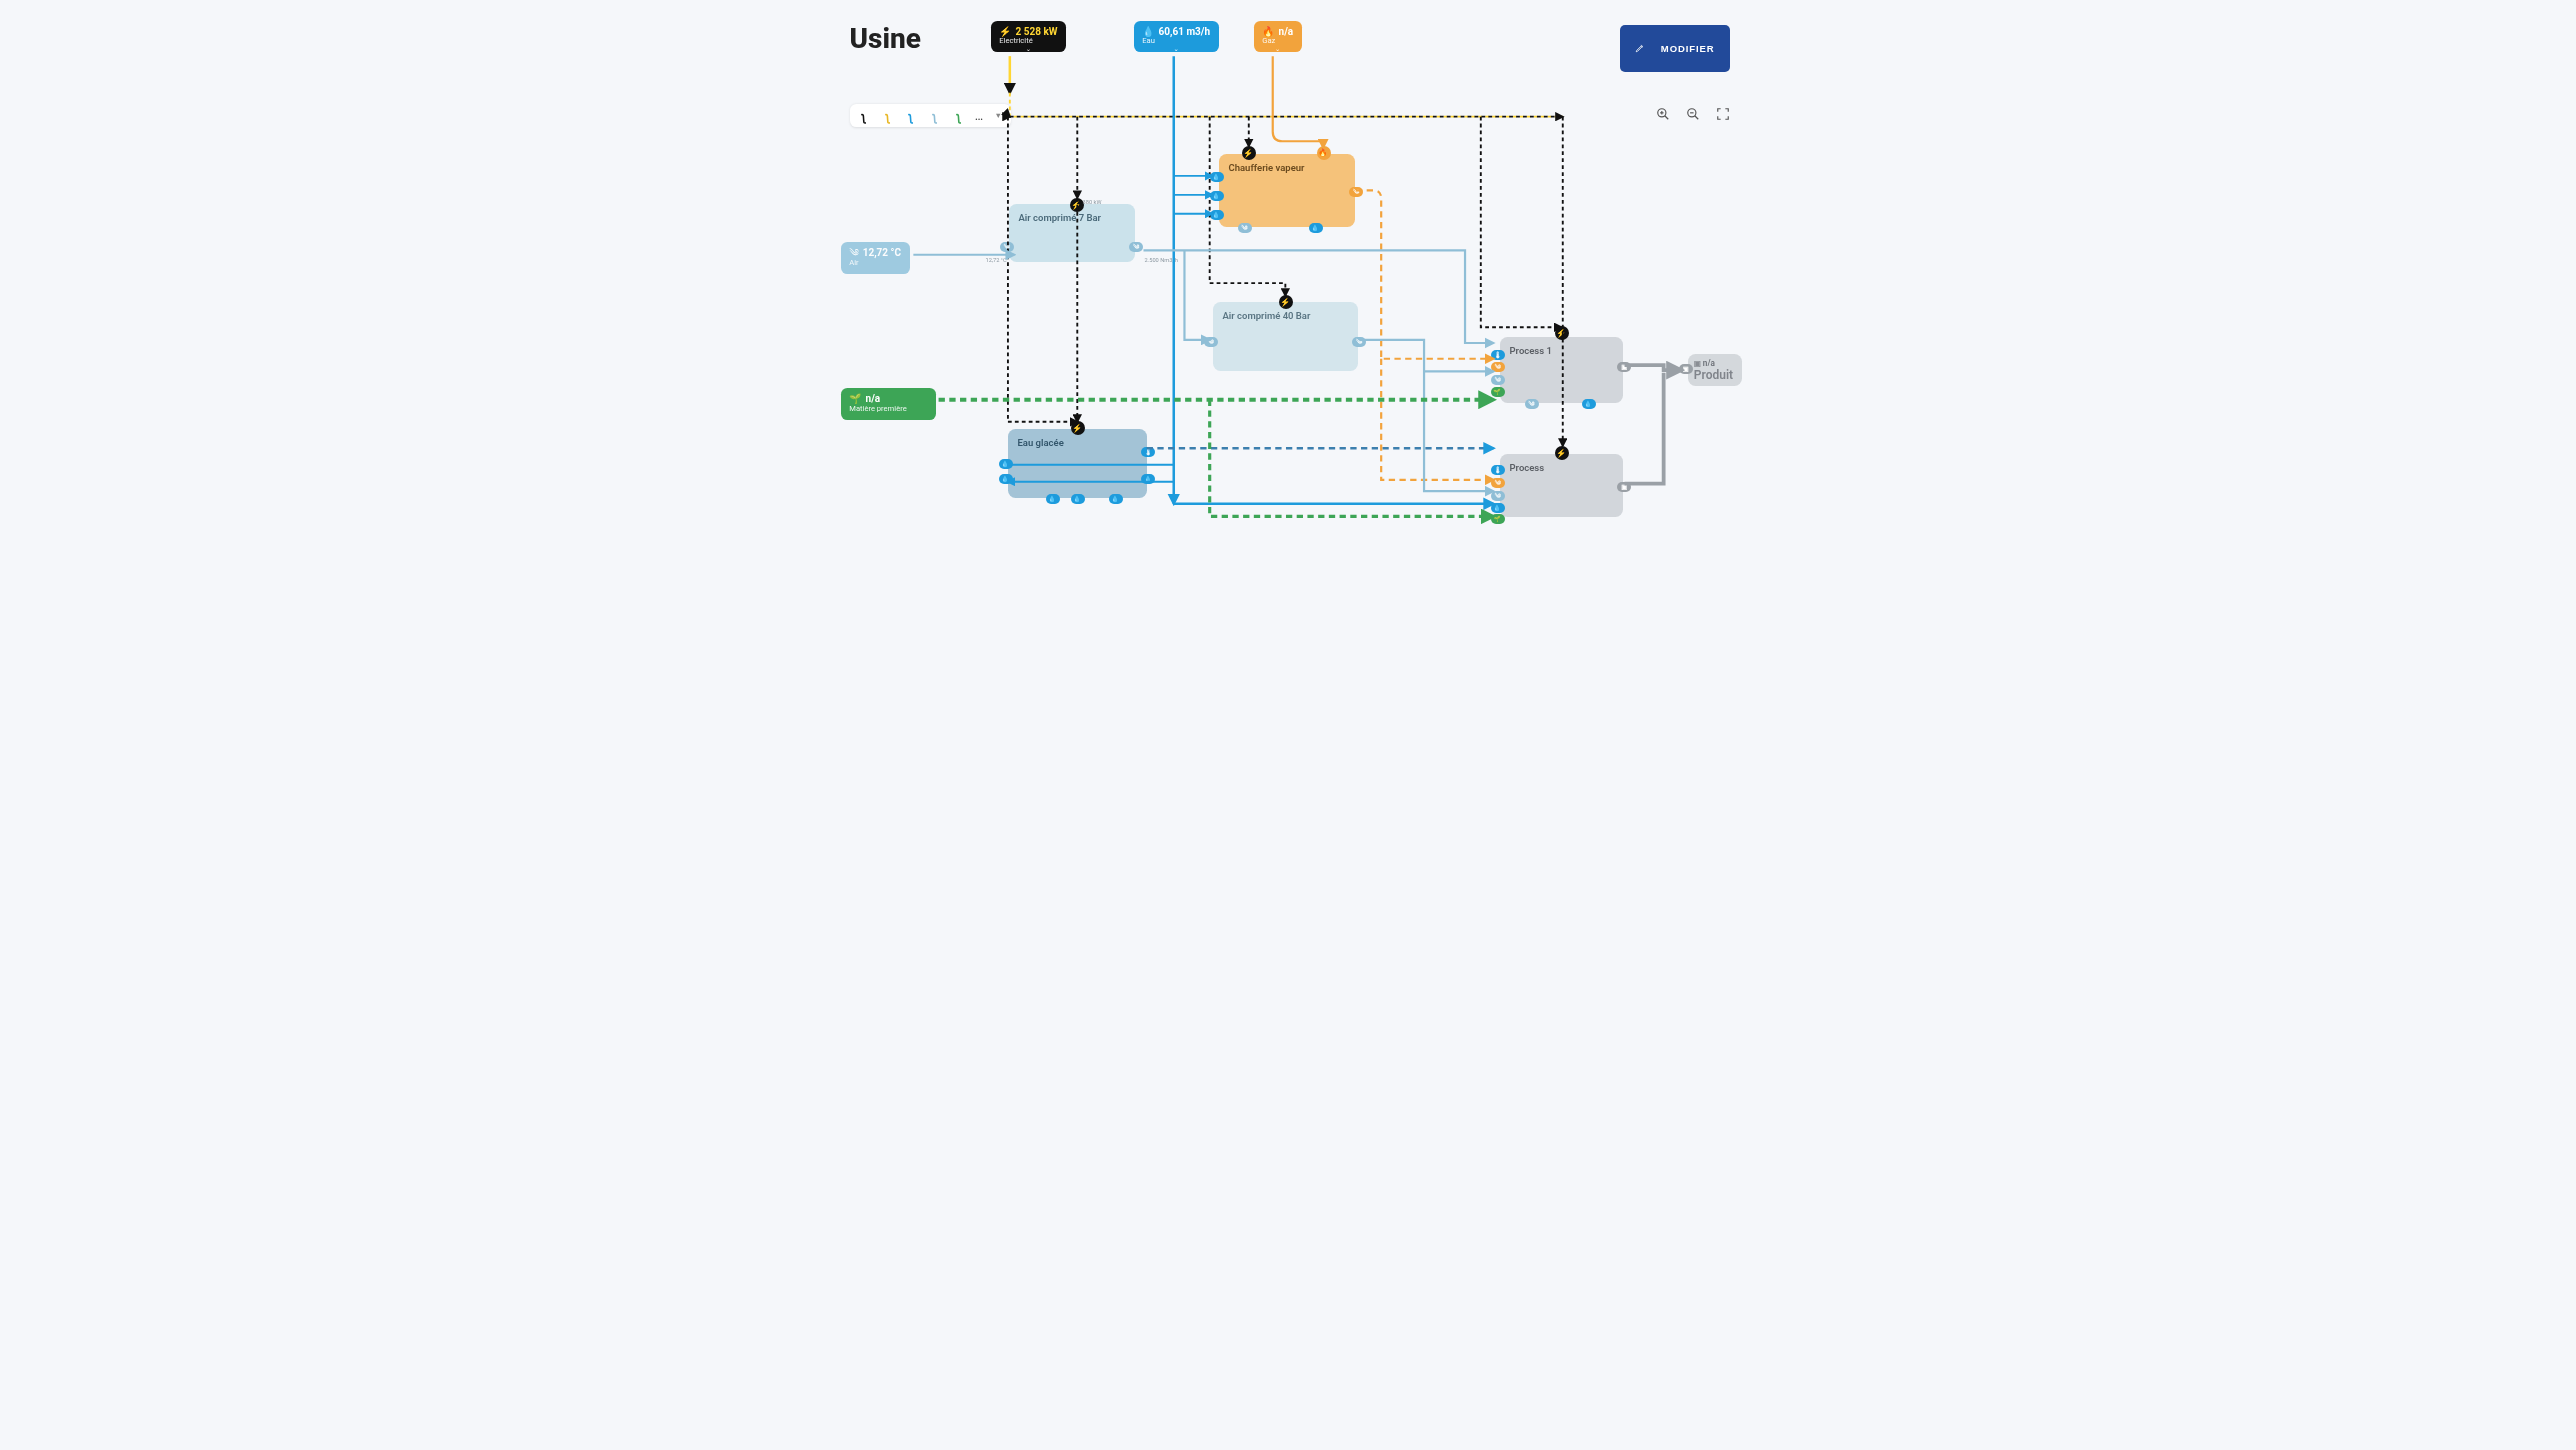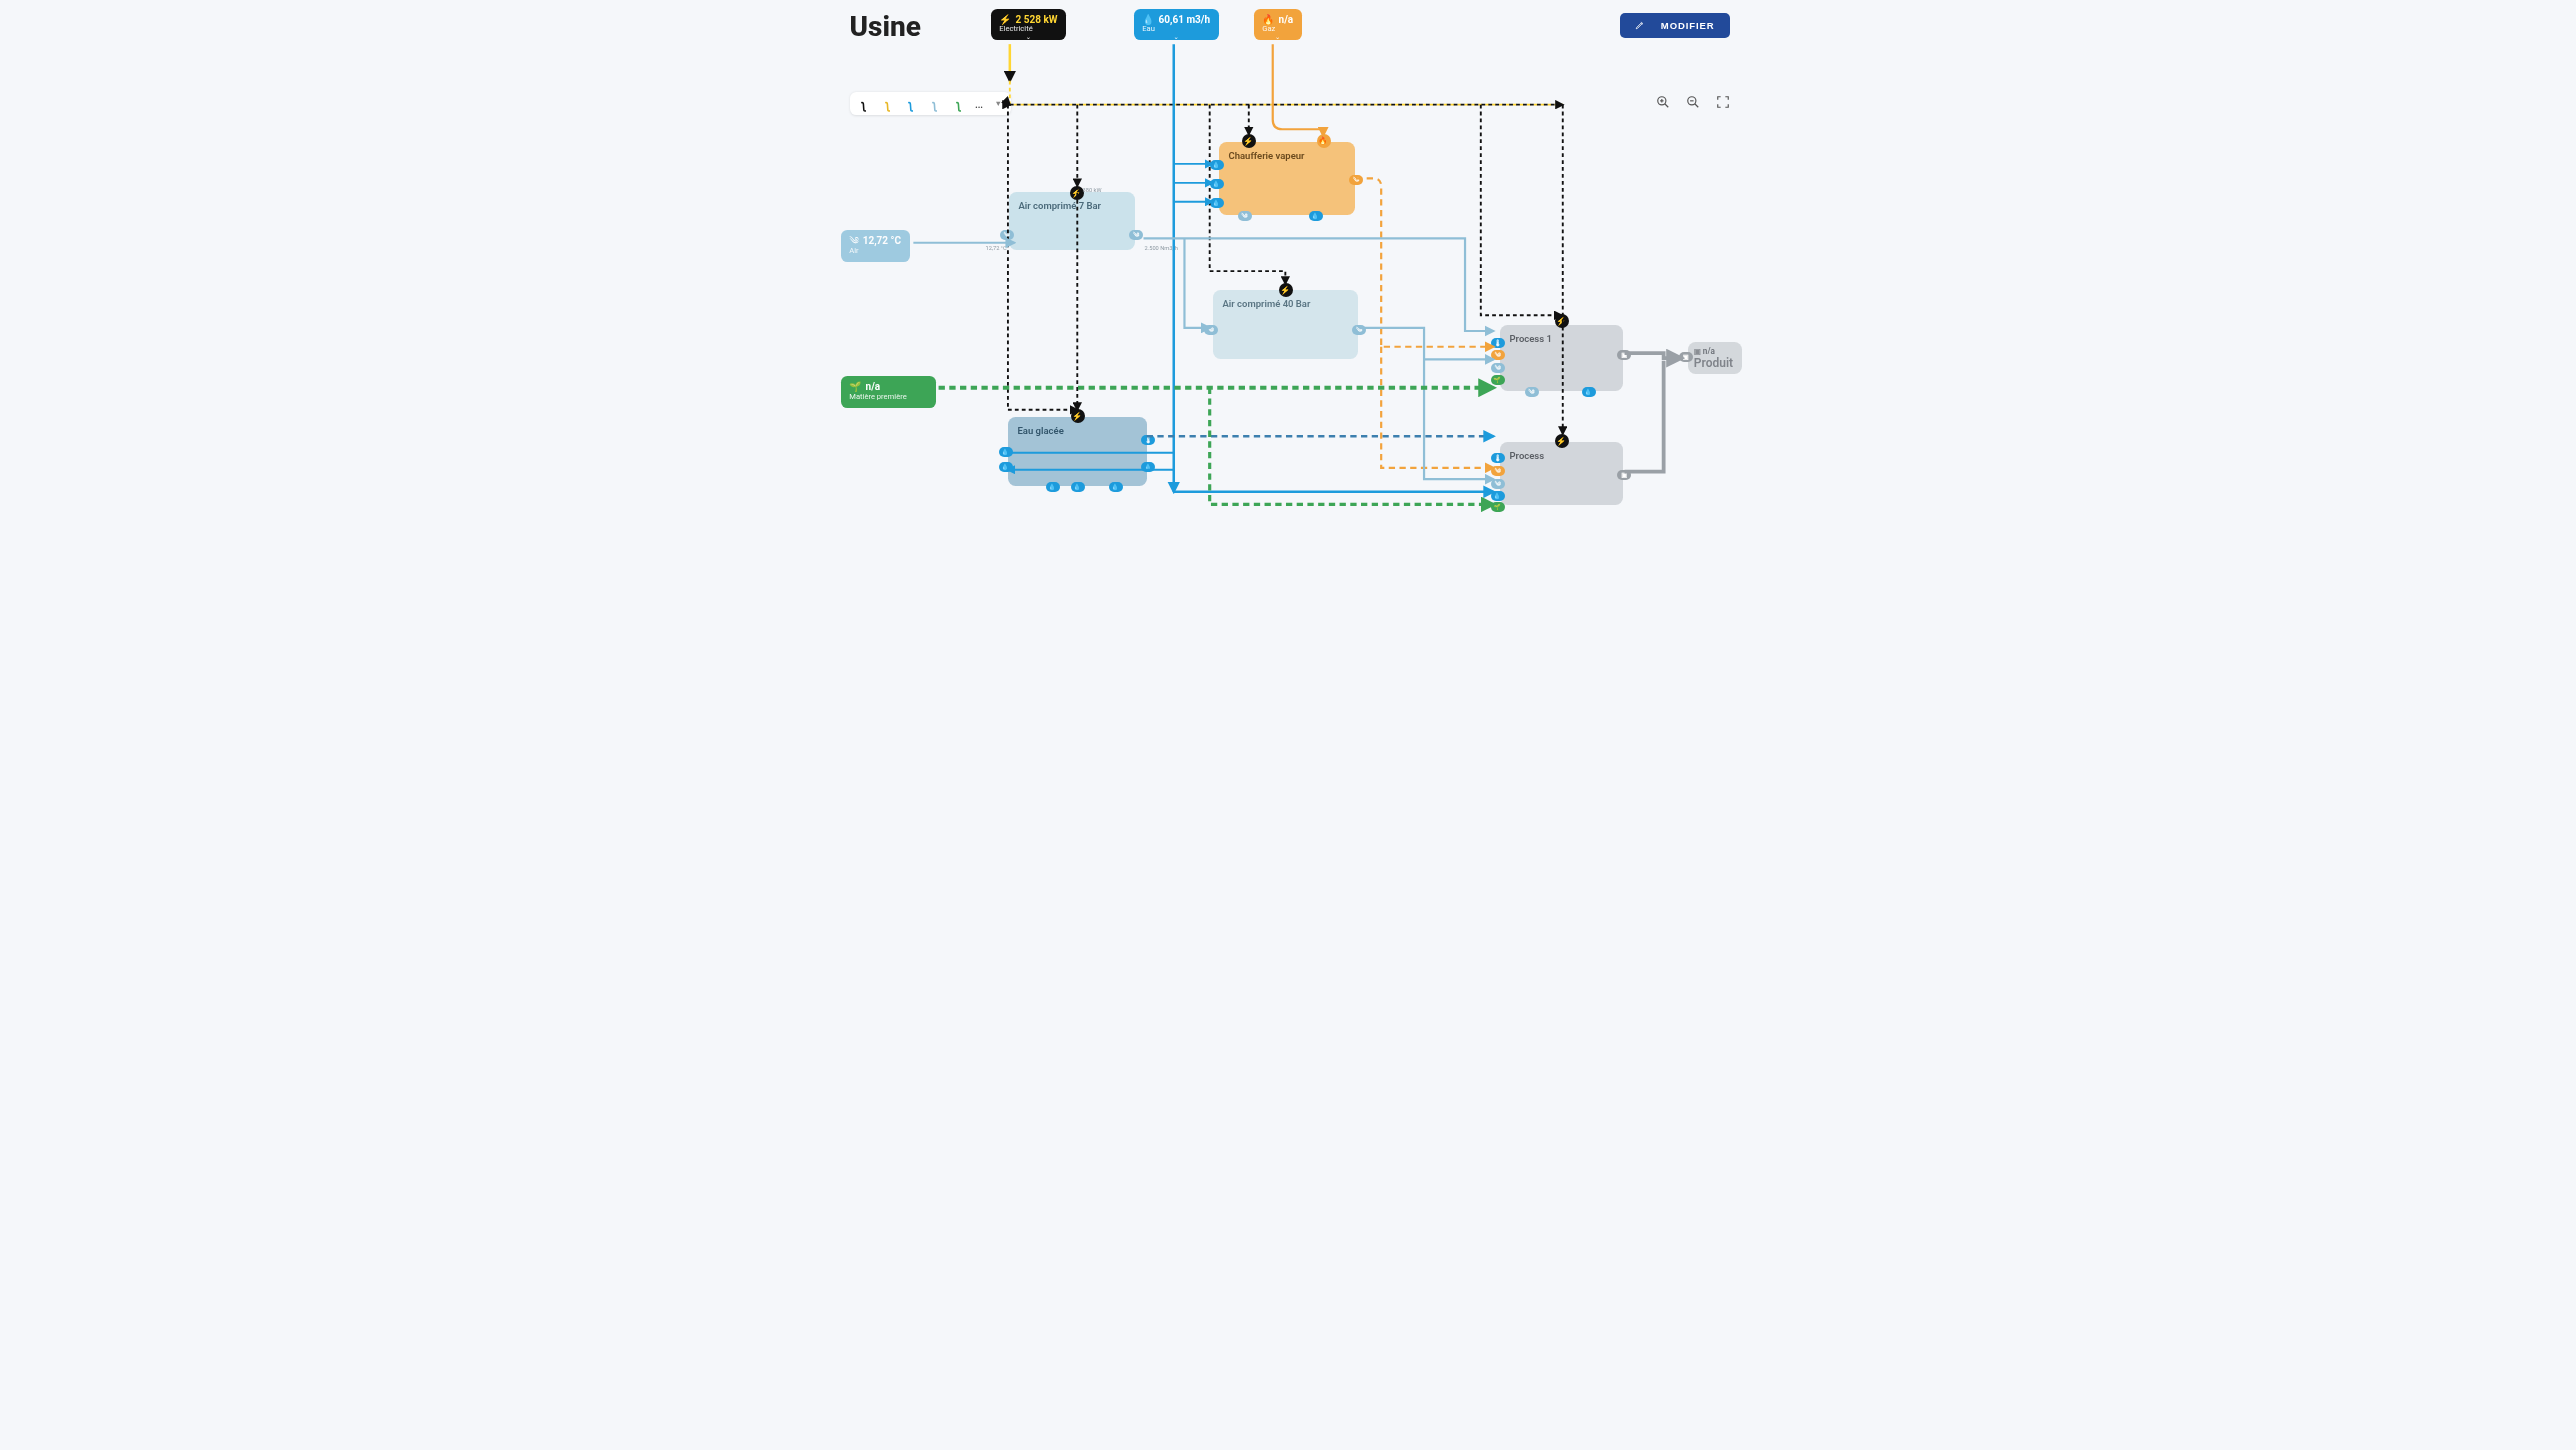--- a/index.html
+++ b/index.html
@@ -1,19 +1,19 @@
 <!DOCTYPE html>
 <html style="font-size:10px"><head>
 <meta charset="utf-8">
 <style>
 html,body{margin:0;padding:0;font-family:-apple-system,BlinkMacSystemFont,"Segoe UI",Roboto,Arial,sans-serif;background:#f5f7fa;color:#222}
 *{box-sizing:border-box}
-.canvas{position:relative;width:915px;height:517px;margin:0 auto;background:#f5f7fa;overflow:hidden}
+.canvas{position:relative;width:915px;height:517px;margin:12px auto;background:#f5f7fa;overflow:hidden}
 .title{position:absolute;left:19px;top:9.5px;font-size:28px;font-weight:800}
-.modifier{position:absolute;right:16px;top:12.6px;background:#224a9a;color:#fff;border:none;border-radius:5px;font-weight:700;letter-spacing:0.9px;font-size:9.5px;padding:7px 15px;display:flex;align-items:center;gap:16px;cursor:pointer}
+.modifier{position:absolute;right:16px;top:12.6px;background:#224a9a;color:#fff;border:none;border-radius:5px;font-weight:700;letter-spacing:0.9px;font-size:9.5px;padding:18px 15px;display:flex;align-items:center;gap:16px;cursor:pointer}
 .modifier svg{width:10px;height:10px}
 .view-ctrl{position:absolute;right:16px;top:95px;display:flex;gap:16px;color:#666}
 .view-ctrl span{cursor:pointer;font-size:12.6px}
 .palette{position:absolute;left:19px;top:92px;background:#fff;border-radius:6.3px;box-shadow:0 0.6px 2.5px rgba(0,0,0,.1);padding:3.8px 6.3px;display:flex;align-items:center;gap:8.8px}
 .palette .sq{width:15px;height:15px;display:flex;align-items:center;justify-content:center}
 .squig{font-size:14px;font-weight:700;transform:scaleX(.8) rotate(-5deg)}
 .palette .dots{font-size:12.6px;color:#444}
 .palette .dd{font-size:7.6px;color:#888;padding:0 2.5px}
 .input-pill{position:absolute;color:#fff;border-radius:6.3px;padding:5px 8.8px 6.3px 8.8px;min-width:63px;line-height:1.15}
 .input-pill .v{font-weight:700;font-size:10px}

